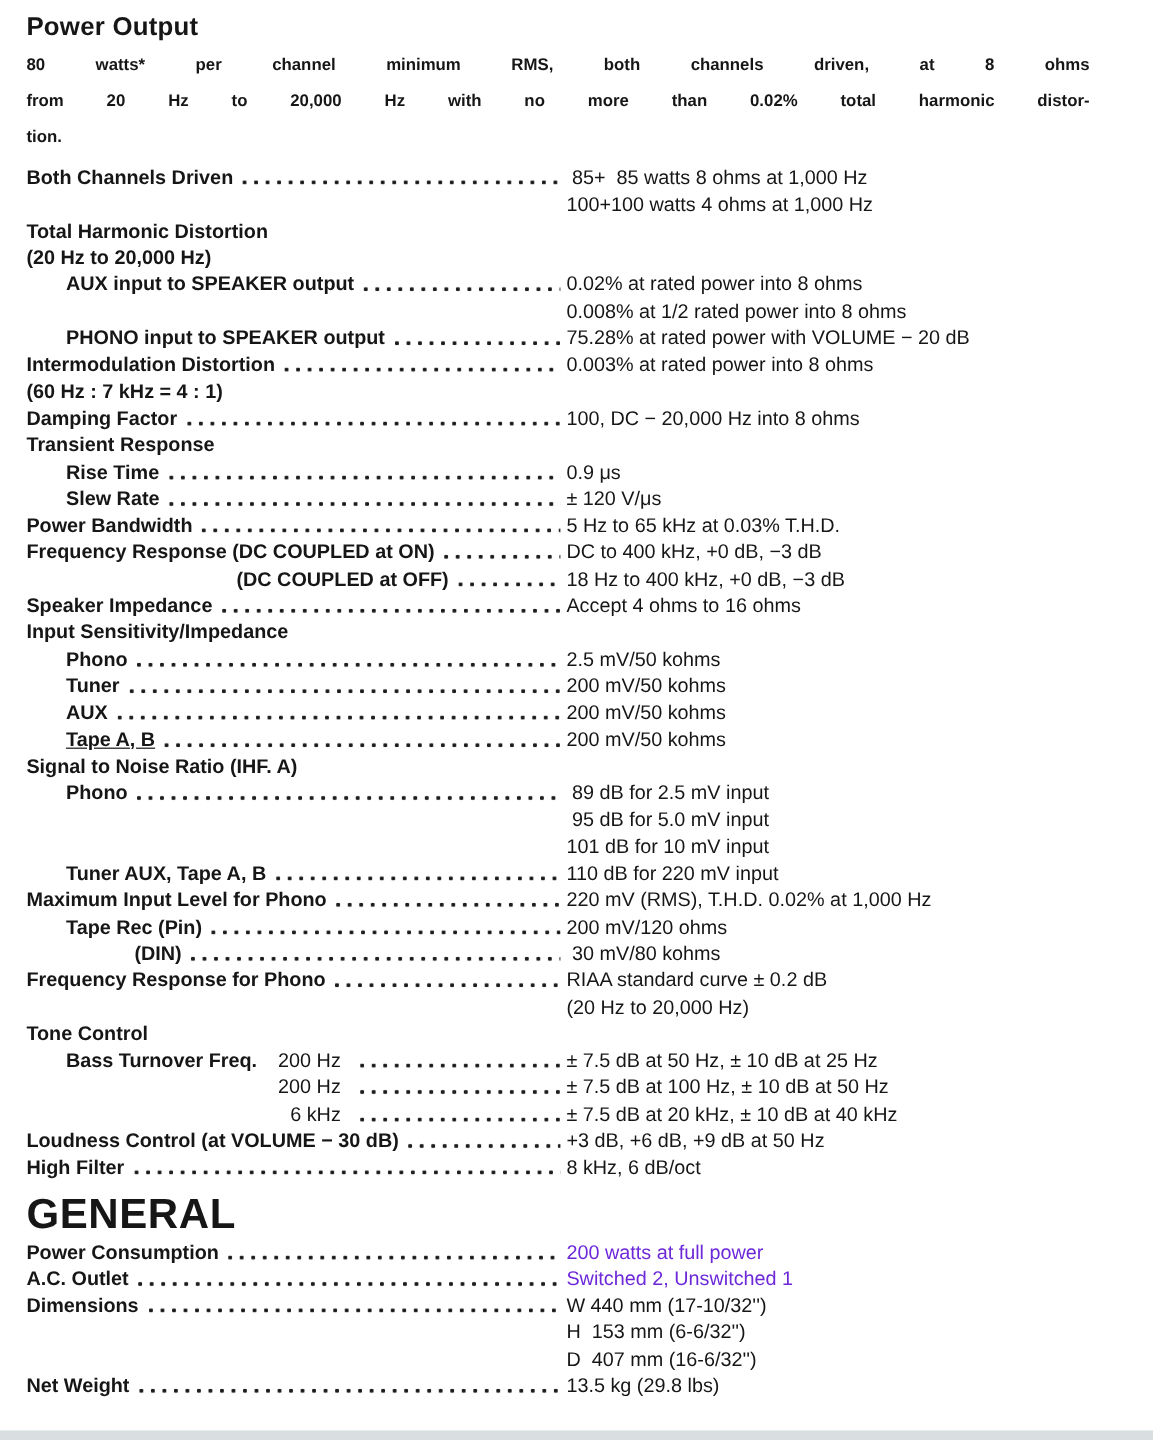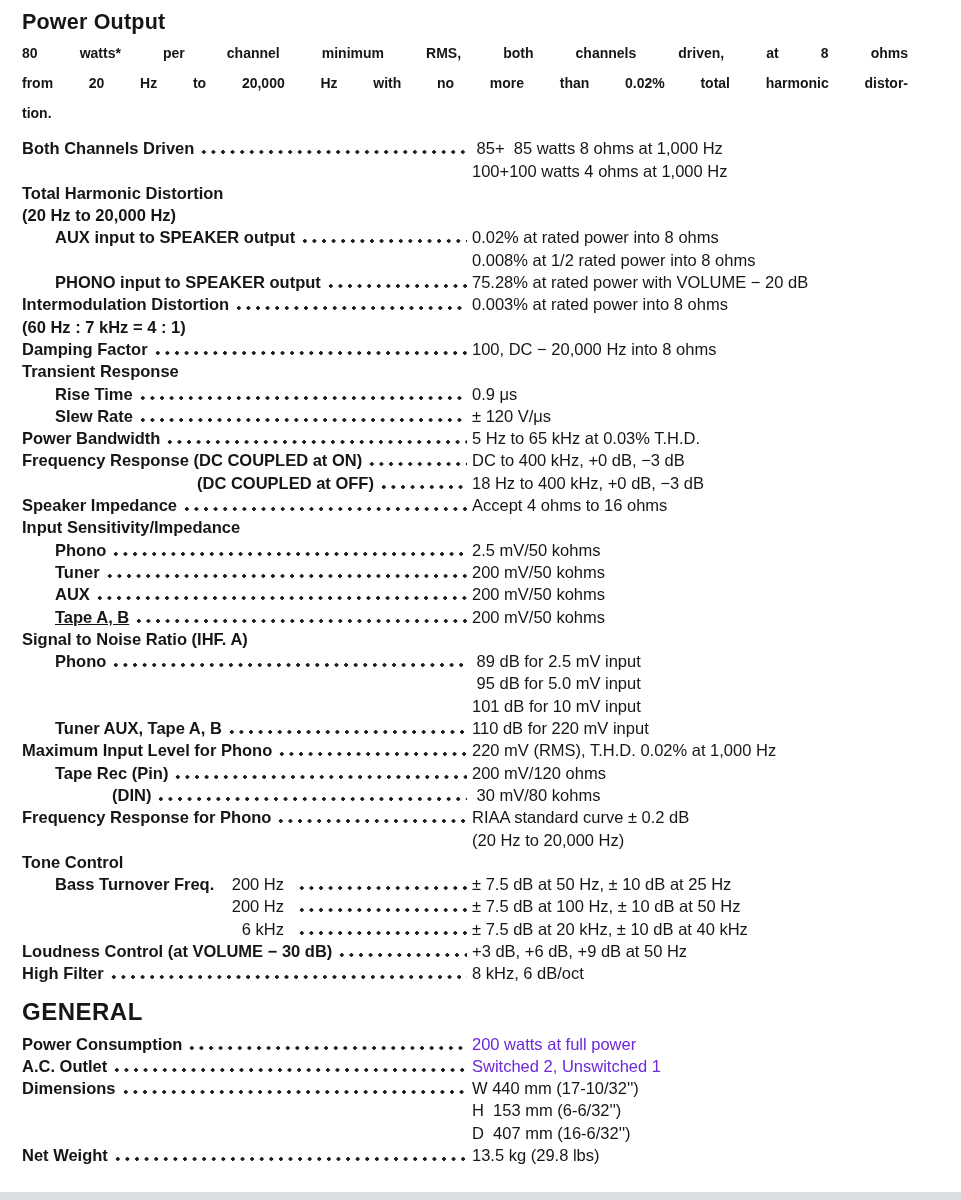--- a/index.html
+++ b/index.html
@@ -24,21 +24,21 @@
   .freq { flex:0 0 70px; text-align:right; padding-right:8px; font-weight:400; white-space:pre; line-height:21px; box-sizing:border-box; }
   .leader {
     flex:1 1 auto; height:20px; margin:0 5px 4px 5px;
     background-image:radial-gradient(circle, #1d1d1d 1.55px, rgba(0,0,0,0) 1.95px);
     background-size:9.6px 6px; background-repeat:repeat-x; background-position:left bottom;
   }
   .leader.no-dots { background:none; }
   .val { flex:0 0 489px; white-space:pre; line-height:21px; }
   .row.faded .val { color:#6d28d9; }
 
-  .gtitle { margin:13px 0 0 0; font-size:24px; font-weight:700; line-height:30px; letter-spacing:.5px; }
+  .gtitle { margin:13px 0 0 0; font-size:35px; font-weight:700; line-height:30px; letter-spacing:.5px; }
   .general { margin-top:5px; }
 
   .scan-edge { position:absolute; left:0; right:0; bottom:0; height:8px; background:#ccd3d6; opacity:.75; }
 </style>
 </head>
 <body>
 
 <div class="page">
 
   <h1 class="title">Power Output</h1>

